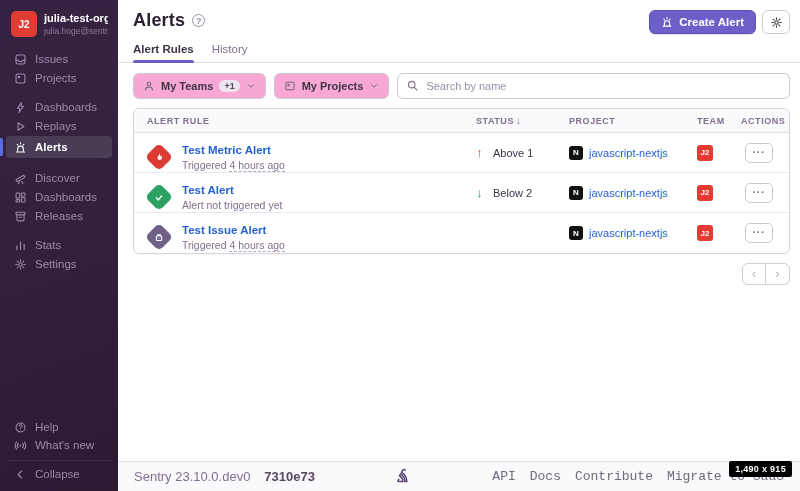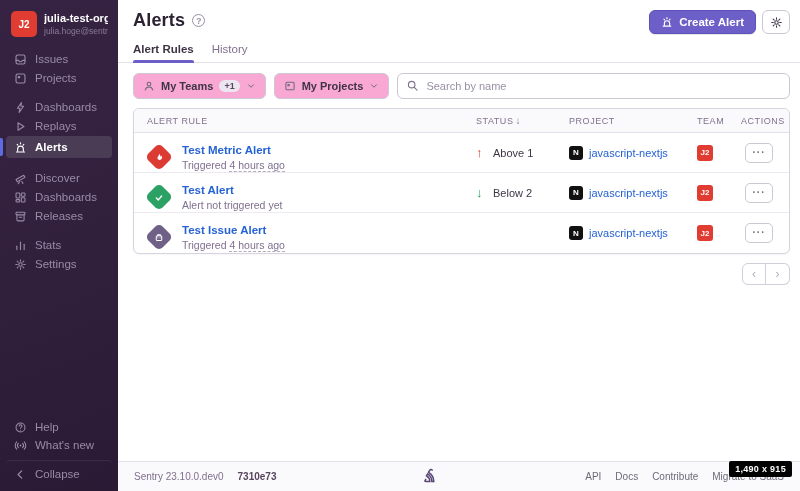--- a/index.html
+++ b/index.html
@@ -57,21 +57,21 @@
   .search-wrap { flex:1; position:relative; }
   .search-wrap .ico { position:absolute; left:9px; top:6px; color:#80708f; }
   .search-input { width:100%; height:26px; border:1px solid #cdc6d5; border-radius:6px; padding:0 10px 0 28px;
     font-size:11px; font-family:inherit; color:#3e3446; outline:none; }
   .search-input::placeholder { color:#9a90a6; }
 
   
   .panel { border:1px solid #d9d3e0; border-radius:6px; background:#fff; overflow:hidden; box-shadow:0 1px 2px rgba(43,34,51,0.04); }
   .tgrid { display:grid; grid-template-columns:1fr 93px 128px 44px 54px; align-items:center; }
   .thead { background:#faf9fb; border-bottom:1px solid #e4e0e9; height:24px; }
-  .th { font-size:9px; font-weight:normal; letter-spacing:0.55px; text-transform:uppercase; color:#80708f; padding:0 6px; }
+  .th { font-size:9px; font-weight:bold; letter-spacing:0.55px; text-transform:uppercase; color:#80708f; padding:0 6px; }
   .th:first-child { padding-left:13px; }
   .sort-arrow { font-size:10px; margin-left:2px; }
   .trow { height:40px; border-bottom:1px solid #eceaf0; }
   .trow:last-child { border-bottom:none; }
   .cell { padding:0 6px; display:flex; align-items:center; }
   .rule-cell { padding-left:13px; gap:11px;margin-top:8px; }
   .diamond { width:20px; height:20px; border-radius:5px; transform:rotate(45deg); flex:none; margin:0 2px;
     display:flex; align-items:center; justify-content:center; }
   .diamond > * { transform:rotate(-45deg); }
   .d-red { background:#dc3b33; }
@@ -96,26 +96,26 @@
     font-size:10px; font-weight:bold; letter-spacing:1px; line-height:1; cursor:pointer; display:flex; align-items:center; justify-content:center; }
 
   .pagination { display:flex; justify-content:flex-end; margin-top:9px; padding-right:0; }
   .pg-btn { width:24px; height:22px; background:#fff; border:1px solid #d3ccdb; color:#b3abbe; font-size:12px;
     display:flex; align-items:center; justify-content:center; cursor:pointer; }
   .pg-prev { border-radius:6px 0 0 6px; }
   .pg-next { border-radius:0 6px 6px 0; border-left:none; }
 
   
   .footer { position:absolute; left:118px; right:0; bottom:0; height:30px; background:#faf9fb; border-top:1px solid #e4e0e9;
-    display:flex; align-items:center; padding:0 16px; font-size:10px; color:#80708f; z-index:4; }
+    display:flex; align-items:center; padding:0 16px; font-size:13px; color:#80708f; z-index:4; }
   .footer-left { display:flex; align-items:center; gap:14px; }
   .build-hash { font-weight:bold; color:#57465e; }
   .footer-center { flex:1; display:flex; justify-content:center; }
   .footer-right { display:flex; align-items:center; gap:14px; }
-  .footer-link { color:#6e6a7c; cursor:pointer; text-decoration:none; }
+  .footer-link { color:#6e6a7c; cursor:pointer; text-decoration:none;font-family:Liberation Mono, monospace; }
 
   .size-tooltip { position:absolute; right:8px; bottom:14px; background:#000; color:#fff; font-size:9px; font-weight:bold;
     padding:3px 6px; border-radius:2px; z-index:10; letter-spacing:0.3px; }
 
   svg.s { display:block; }
 </style>
 </head>
 <body>
 
 <div class="sidebar">

